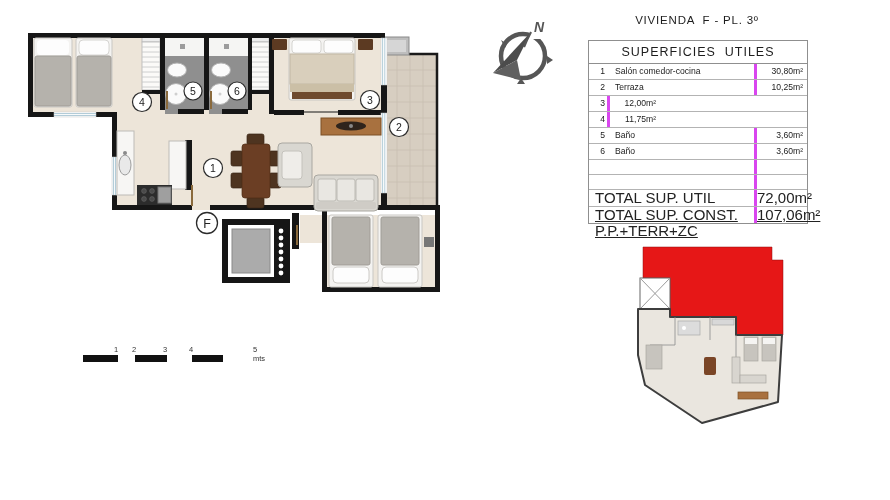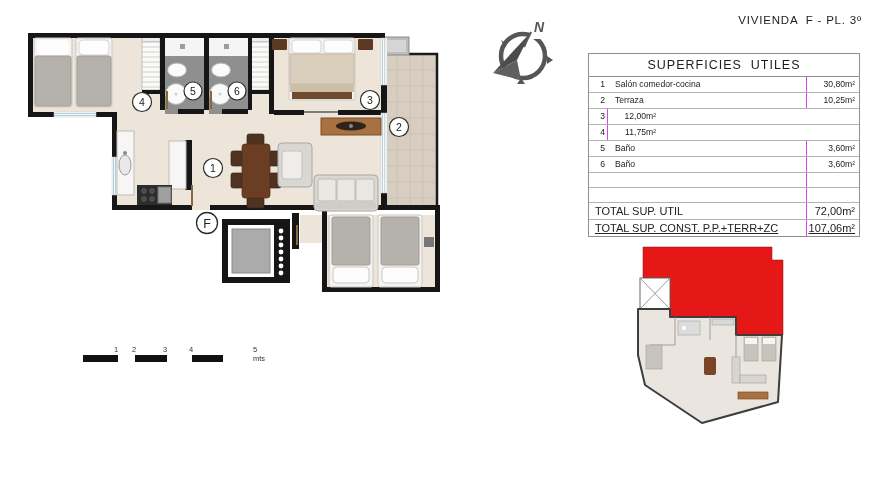--- a/index.html
+++ b/index.html
@@ -1,31 +1,31 @@
 <!DOCTYPE html>
 <html><head>
 <meta charset="utf-8">
 <style>
   html,body{margin:0;padding:0;background:#fff;}
   .stage{position:relative;width:890px;height:500px;background:#ffffff;overflow:hidden;
          font-family:"Liberation Sans", sans-serif;color:#222;}
   
-  .plan-title{position:absolute;left:588px;top:14px;width:274px;text-align:right;
+  .plan-title{position:absolute;left:560px;top:14px;width:274px;text-align:center;
               font-size:11.5px;letter-spacing:.8px;color:#1d1d1d;white-space:pre;}
-  .sup-table{position:absolute;left:588px;top:53px;width:272px;border:1.2px solid #8f8f8f;
+  .sup-table{position:absolute;left:588px;top:40px;width:220px;border:1.2px solid #8f8f8f;
              background:#fff;box-sizing:border-box;}
   .sup-header{height:22px;line-height:22px;text-align:center;font-size:12.5px;
               letter-spacing:1px;color:#1d1d1d;border-bottom:1px solid #8f8f8f;white-space:pre;}
   .sup-row{display:flex;height:15px;line-height:15px;font-size:8.6px;border-bottom:1px solid #b3b3b3;}
   .sup-row:last-child{border-bottom:none;text-decoration:underline;}
   .sup-row .num{width:16px;text-align:right;padding-right:2px;color:#222;}
   .sup-row .lbl{flex:1;padding-left:8px;color:#222;}
-  .sup-row .val{width:53px;border-left:1px solid #d946ef;text-align:right;padding-right:4px;color:#222;box-sizing:border-box;}
+  .sup-row .val{width:53px;border-left:3px solid #d946ef;text-align:right;padding-right:4px;color:#222;box-sizing:border-box;}
   .sup-row.empty{height:14px;}
-  .sup-row.total{height:16px;line-height:16px;font-size:11px;}
+  .sup-row.total{height:16px;line-height:16px;font-size:15px;}
   .sup-row.total .lbl{padding-left:6px;}
   
   .scalebar{position:absolute;left:83px;top:345px;width:170px;height:20px;}
   .scalebar .bar{position:absolute;top:10px;height:7px;background:#111;}
   .scalebar .tick{position:absolute;top:0;font-size:7.5px;color:#333;}
   svg text{font-family:"Liberation Sans", sans-serif;}
 </style>
 </head>
 <body>
 

